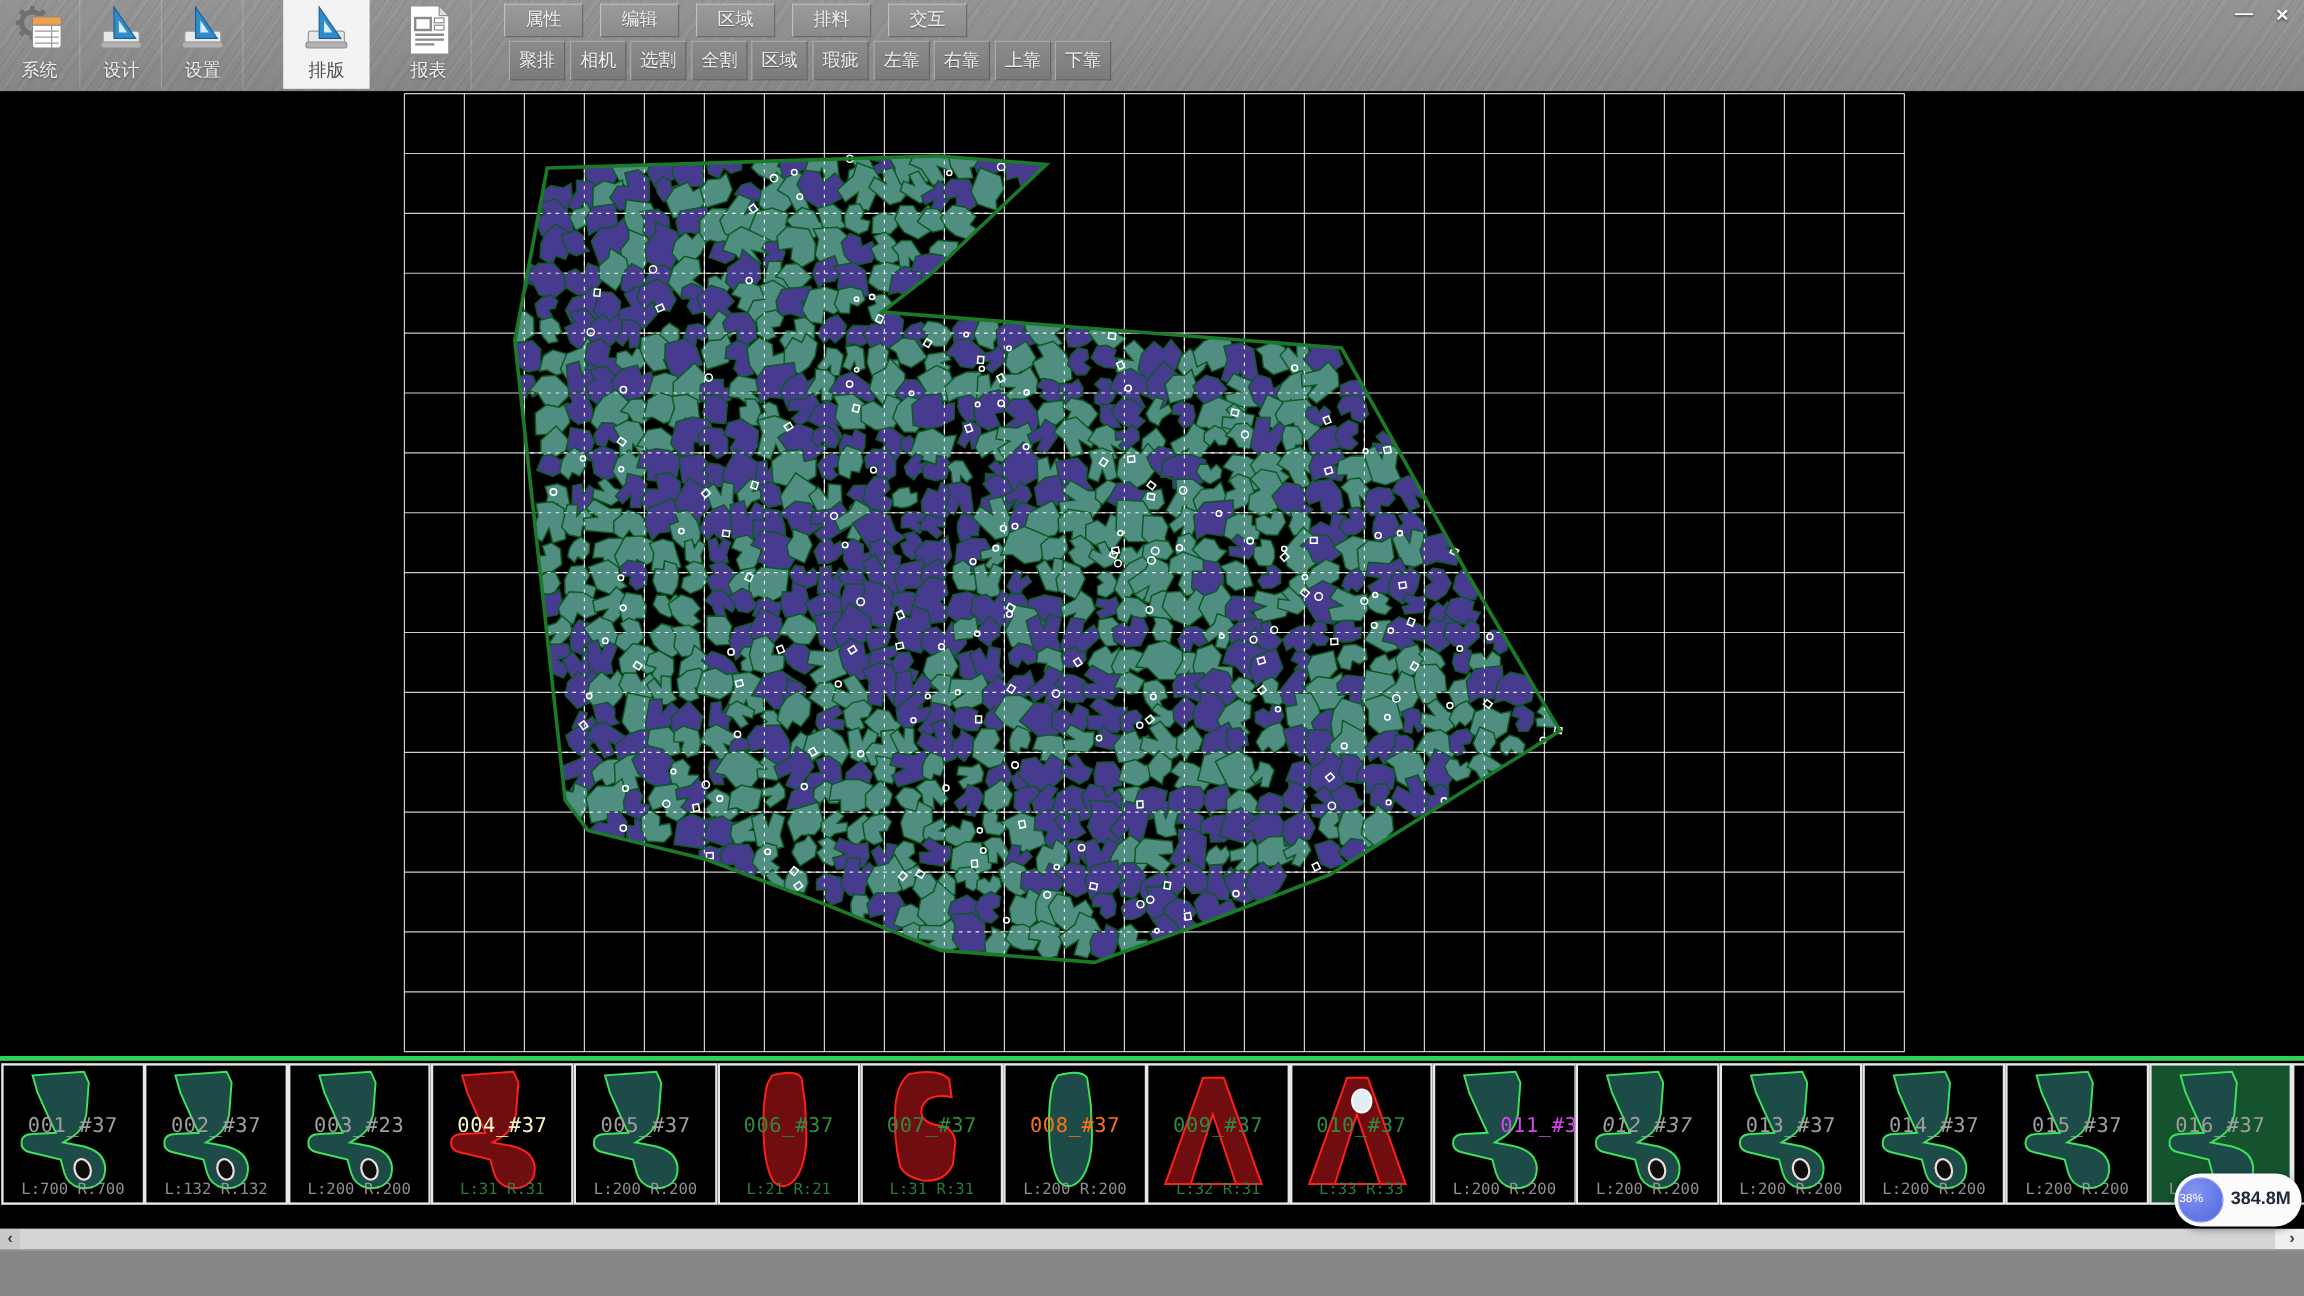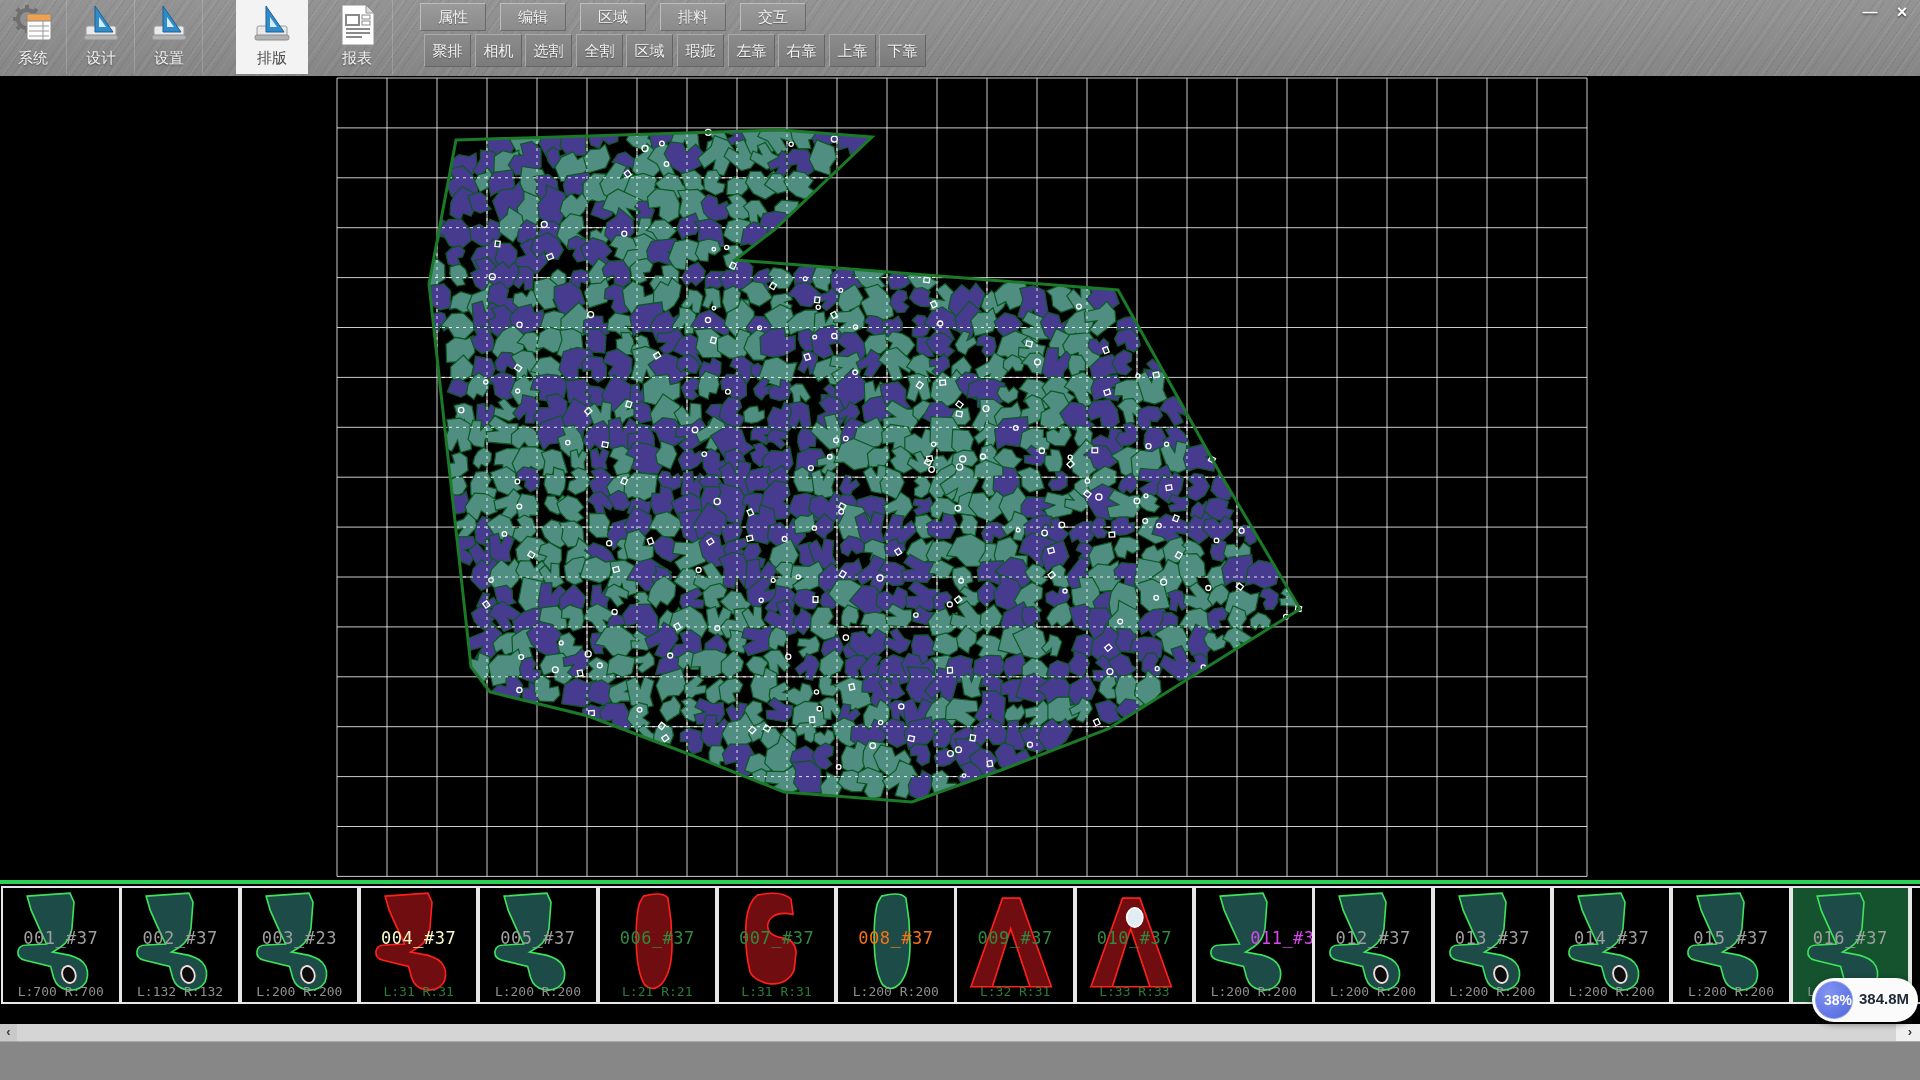--- a/index.html
+++ b/index.html
@@ -45,21 +45,21 @@
   .thumb-label{position:absolute;left:0;top:40px;width:100%;text-align:center;
     font-family:"DejaVu Sans Mono",monospace;font-size:17px;letter-spacing:0.5px;pointer-events:none;}
   .thumb-values{position:absolute;left:0;bottom:3px;width:100%;text-align:center;
     font-family:"DejaVu Sans Mono",monospace;font-size:13px;pointer-events:none;}
 
   
   #badge{position:absolute;left:1812px;top:978px;width:106px;height:44px;background:#fbfbfb;
     border-radius:22px;box-shadow:0 2px 7px rgba(0,0,0,0.45);z-index:20;cursor:pointer;}
   #badge-circle{position:absolute;left:3px;top:3px;width:38px;height:38px;border-radius:50%;
     background:radial-gradient(circle at 35% 30%,#8294f2,#5166dd);border:1px solid #8e9ef3;
-    box-sizing:border-box;color:#fff;font-size:14px;font-weight:bold;text-align:right;line-height:36px;}
+    box-sizing:border-box;color:#fff;font-size:10px;font-weight:normal;text-align:left;line-height:36px;}
   #badge-mem{position:absolute;left:47px;top:12px;font-size:15px;font-weight:bold;color:#1e2836;}
 
   
   #hscroll{position:absolute;left:0;top:1024px;width:1920px;height:17px;background:#efefef;}
   #hs-left{position:absolute;left:0;top:0;width:17px;height:17px;background:#c9c9c9;color:#3a3a3a;
     font-size:13px;font-weight:bold;text-align:center;line-height:16px;cursor:pointer;}
   #hs-thumb{position:absolute;left:17px;top:0;width:1879px;height:17px;background:#d5d5d5;cursor:grab;}
   #hs-right{position:absolute;right:0;top:0;width:20px;height:17px;color:#3a3a3a;
     font-size:13px;font-weight:bold;text-align:center;line-height:16px;cursor:pointer;}
   #statusbar{position:absolute;left:0;top:1041px;width:1920px;height:39px;background:#878787;
@@ -1282,21 +1282,21 @@
             <path d="M22,8 L64,5 L68,14 L66,40 Q64,52 55,58 L47,63 L58,65 Q71,67 77,73 Q84,81 80,92 Q74,102 61,100 Q51,98 48,88 L45,77 L20,71 Q12,69 13,62 Q14,56 22,56 L41,55 Q33,38 26,22 Z" fill="#1d4b47" stroke="#3fe35a" stroke-width="1.6" fill-rule="evenodd"></path>
           </svg>
           <div class="thumb-label" style="color: #d946ef; margin-left: 34px;">011_#37</div>
           <div class="thumb-values" style="color: rgb(159, 159, 159); opacity: 0.9;">L:200 R:200</div>
         </div>
         <div class="thumb-cell" style="left:1313.3px;width:115.5px;border-color:#e8e8e8;background:#000000;">
           <svg viewBox="0 0 110 112">
             <path d="M22,8 L64,5 L68,14 L66,40 Q64,52 55,58 L47,63 L58,65 Q71,67 77,73 Q84,81 80,92 Q74,102 61,100 Q51,98 48,88 L45,77 L20,71 Q12,69 13,62 Q14,56 22,56 L41,55 Q33,38 26,22 Z" fill="#1d4b47" stroke="#3fe35a" stroke-width="1.6" fill-rule="evenodd"></path>
             <ellipse cx="63" cy="85" rx="6.5" ry="8.5" transform="rotate(-18 63 85)" fill="#0c0c0c" stroke="#f2dcdc" stroke-width="1.8"></ellipse>
           </svg>
-          <div class="thumb-label" style="color: rgb(159, 159, 159);">012_#37</div>
+          <div class="thumb-label" style="color: rgb(159, 159, 159); font-style: italic;">012_#37</div>
           <div class="thumb-values" style="color: rgb(159, 159, 159); opacity: 0.9;">L:200 R:200</div>
         </div>
         <div class="thumb-cell" style="left:1432.6px;width:115.5px;border-color:#e8e8e8;background:#000000;">
           <svg viewBox="0 0 110 112">
             <path d="M22,8 L64,5 L68,14 L66,40 Q64,52 55,58 L47,63 L58,65 Q71,67 77,73 Q84,81 80,92 Q74,102 61,100 Q51,98 48,88 L45,77 L20,71 Q12,69 13,62 Q14,56 22,56 L41,55 Q33,38 26,22 Z" fill="#1d4b47" stroke="#3fe35a" stroke-width="1.6" fill-rule="evenodd"></path>
             <ellipse cx="63" cy="85" rx="6.5" ry="8.5" transform="rotate(-18 63 85)" fill="#0c0c0c" stroke="#f2dcdc" stroke-width="1.8"></ellipse>
           </svg>
           <div class="thumb-label" style="color: rgb(159, 159, 159);">013_#37</div>
           <div class="thumb-values" style="color: rgb(159, 159, 159); opacity: 0.9;">L:200 R:200</div>
         </div>

